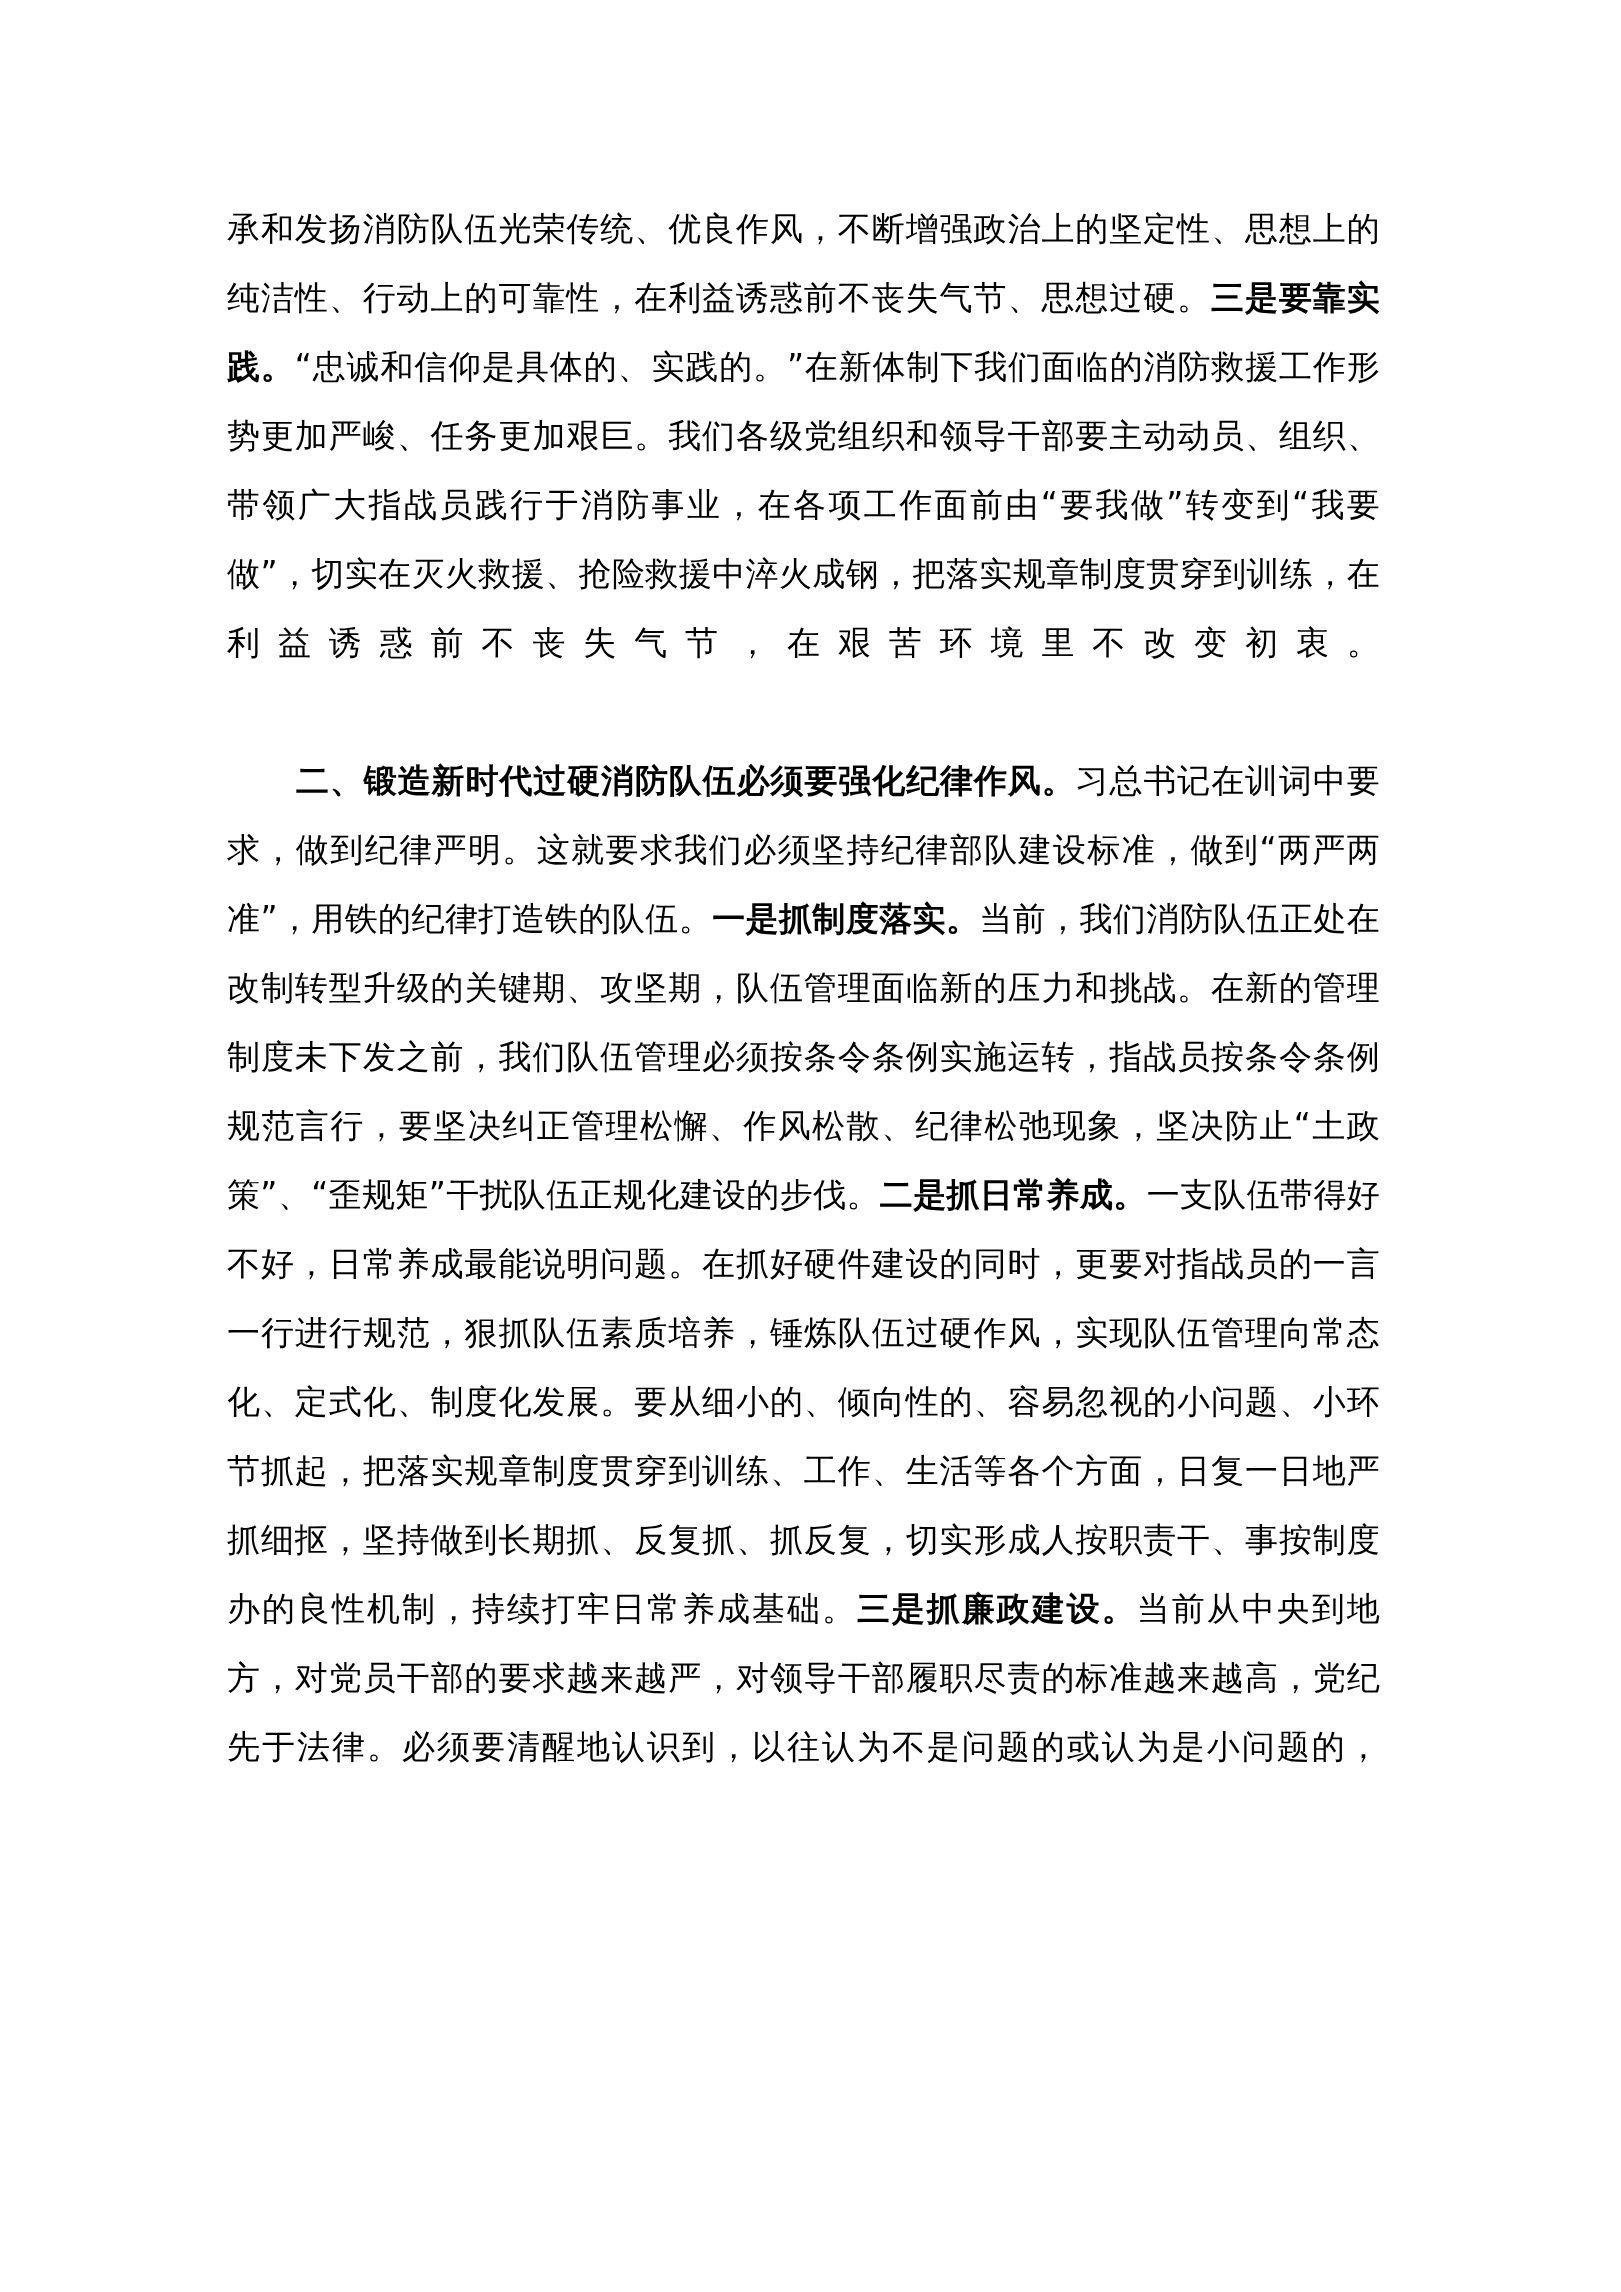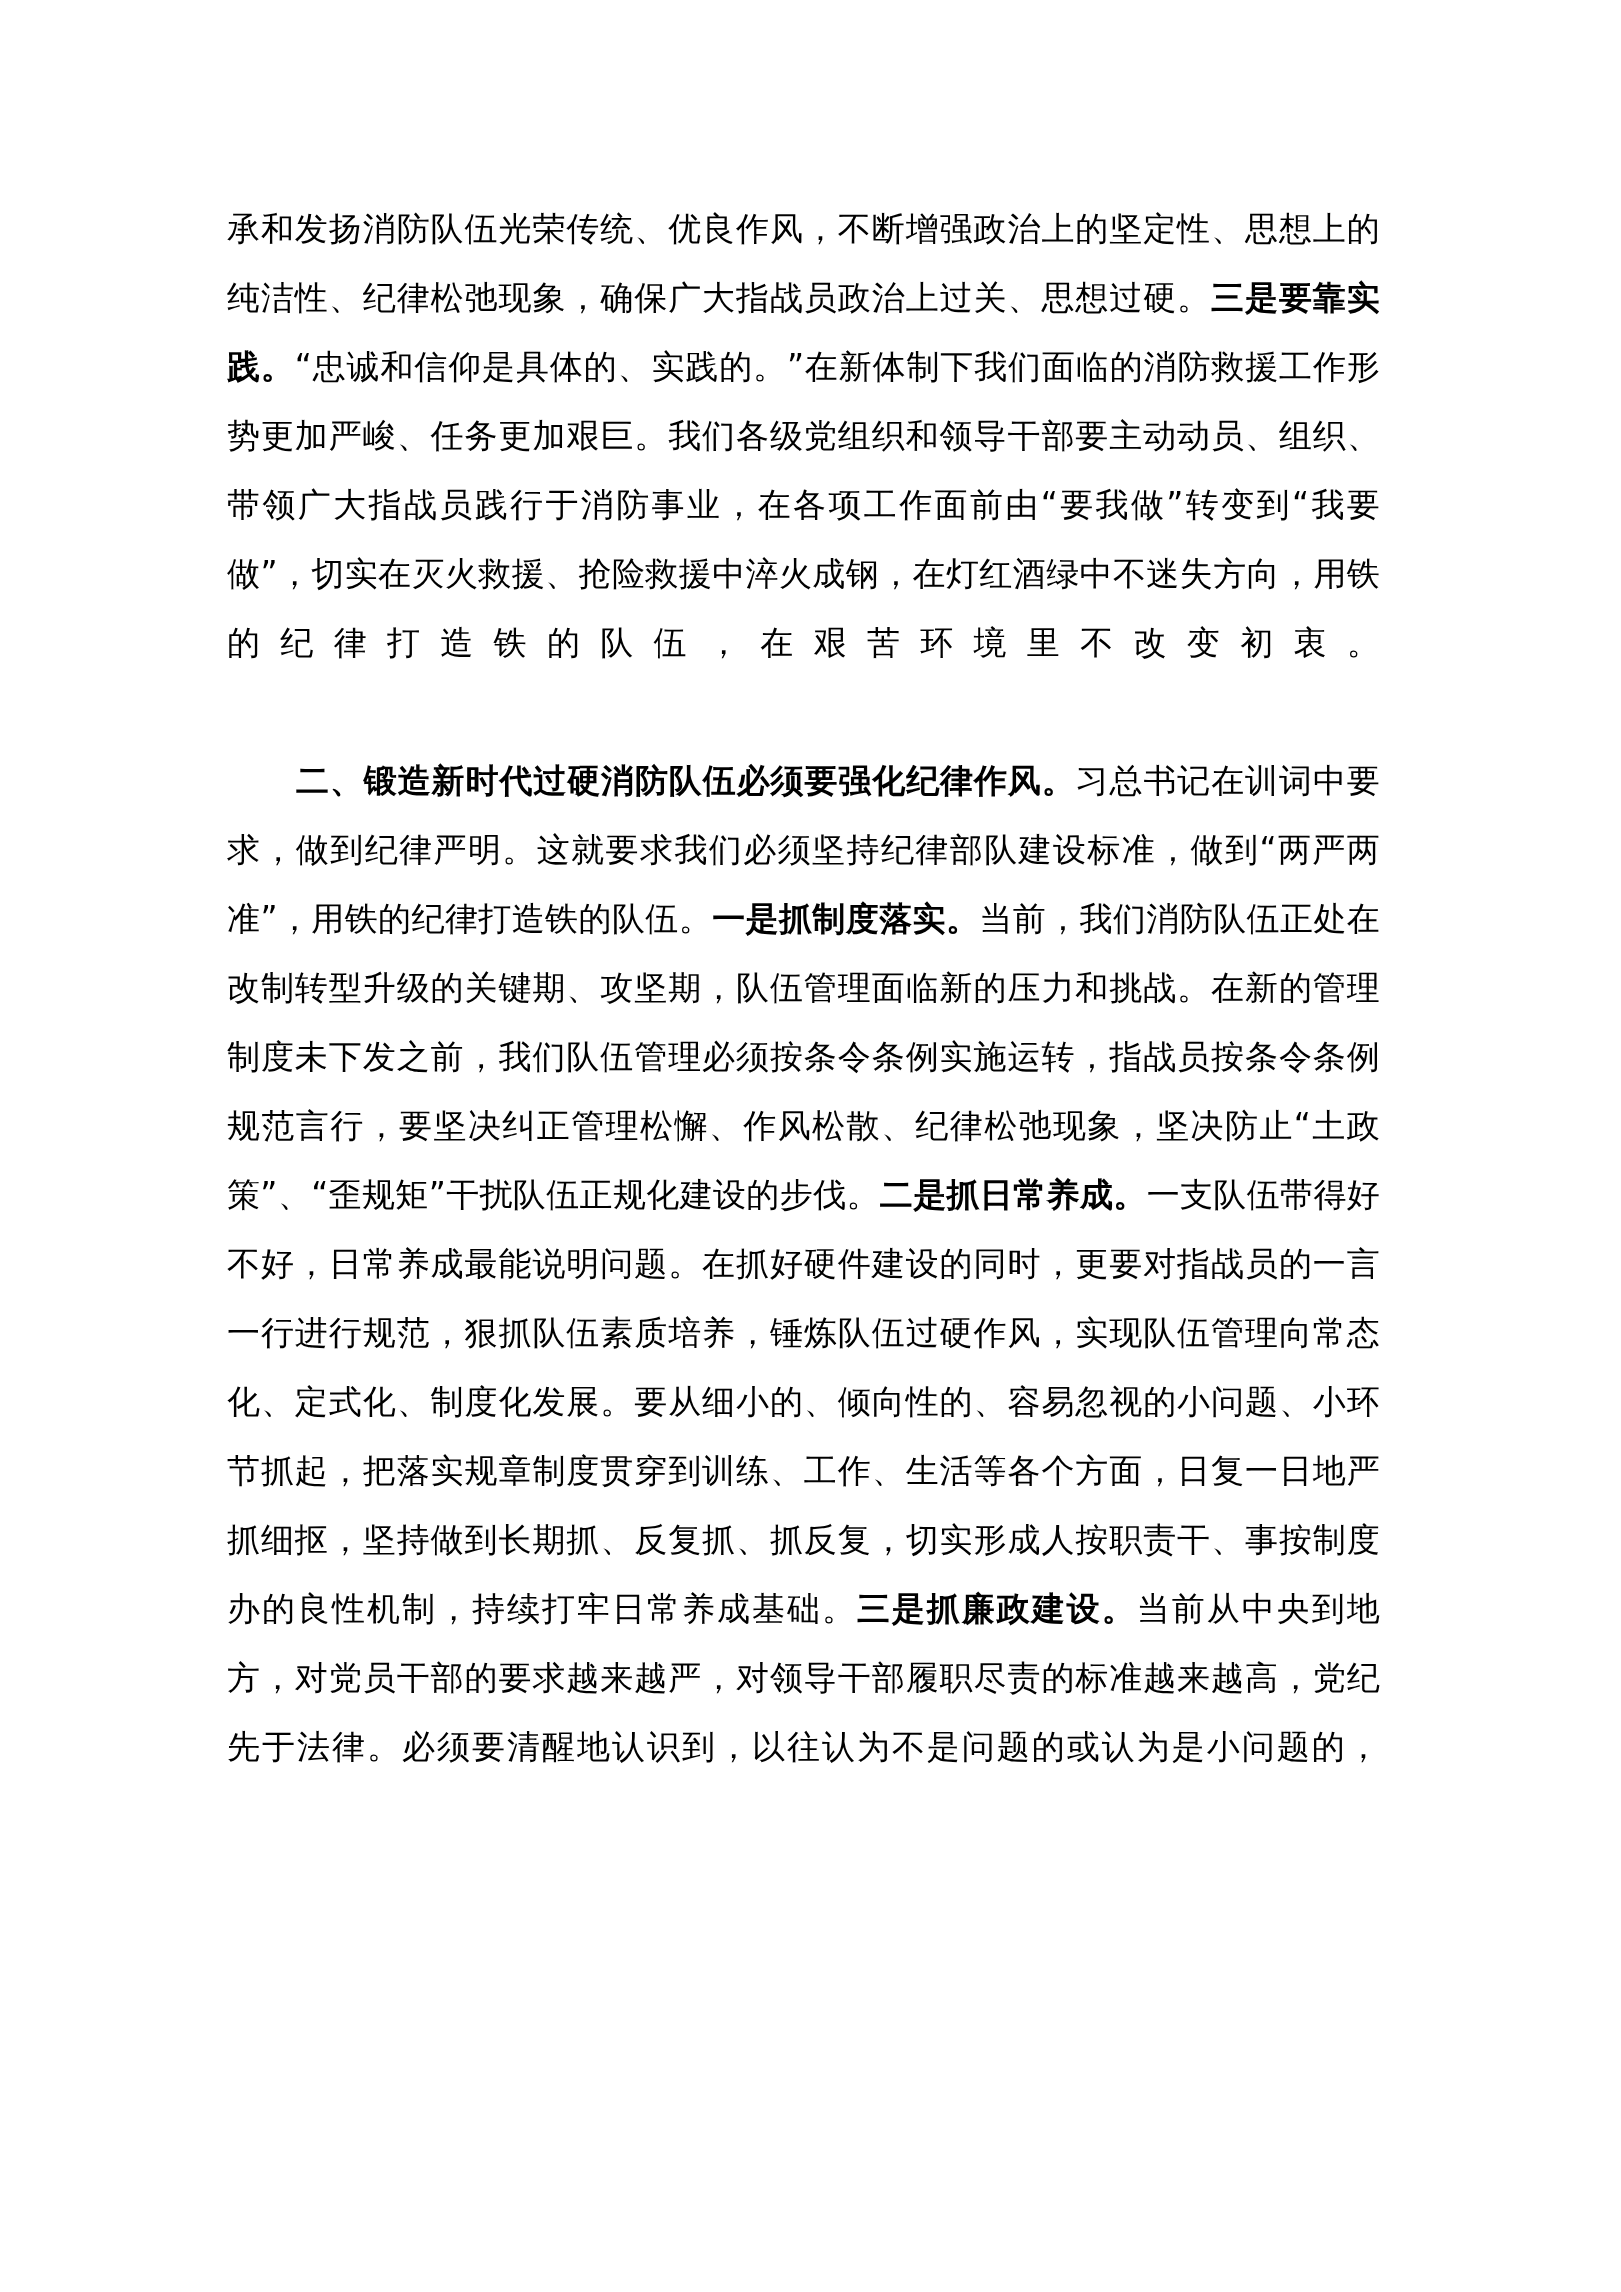--- a/index.html
+++ b/index.html
@@ -46,17 +46,17 @@
     content: "";
     display: inline-block;
     width: 100%;
   }
 </style>
 </head>
 <body>
 
 <div class="page">
   <div class="text-column" id="text-column">
-  <p class="para"><span>承和发扬消防队伍光荣传统、优良作风，不断增强政治上的坚定性、思想上的纯洁性、纪律松弛现象，确保广大指战员政治上过关、思想过硬。</span><b>三是要靠实践。</b><span>“忠诚和信仰是具体的、实践的。”在新体制下我们面临的消防救援工作形势更加严峻、任务更加艰巨。我们各级党组织和领导干部要主动动员、组织、带领广大指战员践行于消防事业，在各项工作面前由“要我做”转变到“我要做”，切实在灭火救援、抢险救援中淬火成钢，在灯红酒绿中不迷失方向，用铁的纪律打造铁的队伍，在艰苦环境里不改变初衷。</span></p>
+  <p class="para"><span>承和发扬消防队伍光荣传统、优良作风，不断增强政治上的坚定性、思想上的纯洁性、行动上的可靠性，在利益诱惑前不丧失气节、思想过硬。</span><b>三是要靠实践。</b><span>“忠诚和信仰是具体的、实践的。”在新体制下我们面临的消防救援工作形势更加严峻、任务更加艰巨。我们各级党组织和领导干部要主动动员、组织、带领广大指战员践行于消防事业，在各项工作面前由“要我做”转变到“我要做”，切实在灭火救援、抢险救援中淬火成钢，把落实规章制度贯穿到训练，在利益诱惑前不丧失气节，在艰苦环境里不改变初衷。</span></p>
       <p class="para indent"><b>二、锻造新时代过硬消防队伍必须要强化纪律作风。</b><span>习总书记在训词中要求，做到纪律严明。这就要求我们必须坚持纪律部队建设标准，做到“两严两准”，用铁的纪律打造铁的队伍。</span><b>一是抓制度落实。</b><span>当前，我们消防队伍正处在改制转型升级的关键期、攻坚期，队伍管理面临新的压力和挑战。在新的管理制度未下发之前，我们队伍管理必须按条令条例实施运转，指战员按条令条例规范言行，要坚决纠正管理松懈、作风松散、纪律松弛现象，坚决防止“土政策”、“歪规矩”干扰队伍正规化建设的步伐。</span><b>二是抓日常养成。</b><span>一支队伍带得好不好，日常养成最能说明问题。在抓好硬件建设的同时，更要对指战员的一言一行进行规范，狠抓队伍素质培养，锤炼队伍过硬作风，实现队伍管理向常态化、定式化、制度化发展。要从细小的、倾向性的、容易忽视的小问题、小环节抓起，把落实规章制度贯穿到训练、工作、生活等各个方面，日复一日地严抓细抠，坚持做到长期抓、反复抓、抓反复，切实形成人按职责干、事按制度办的良性机制，持续打牢日常养成基础。</span><b>三是抓廉政建设。</b><span>当前从中央到地方，对党员干部的要求越来越严，对领导干部履职尽责的标准越来越高，党纪先于法律。必须要清醒地认识到，以往认为不是问题的或认为是小问题的，</span></p>
     </div>
 </div>
 
 
 </body></html>

